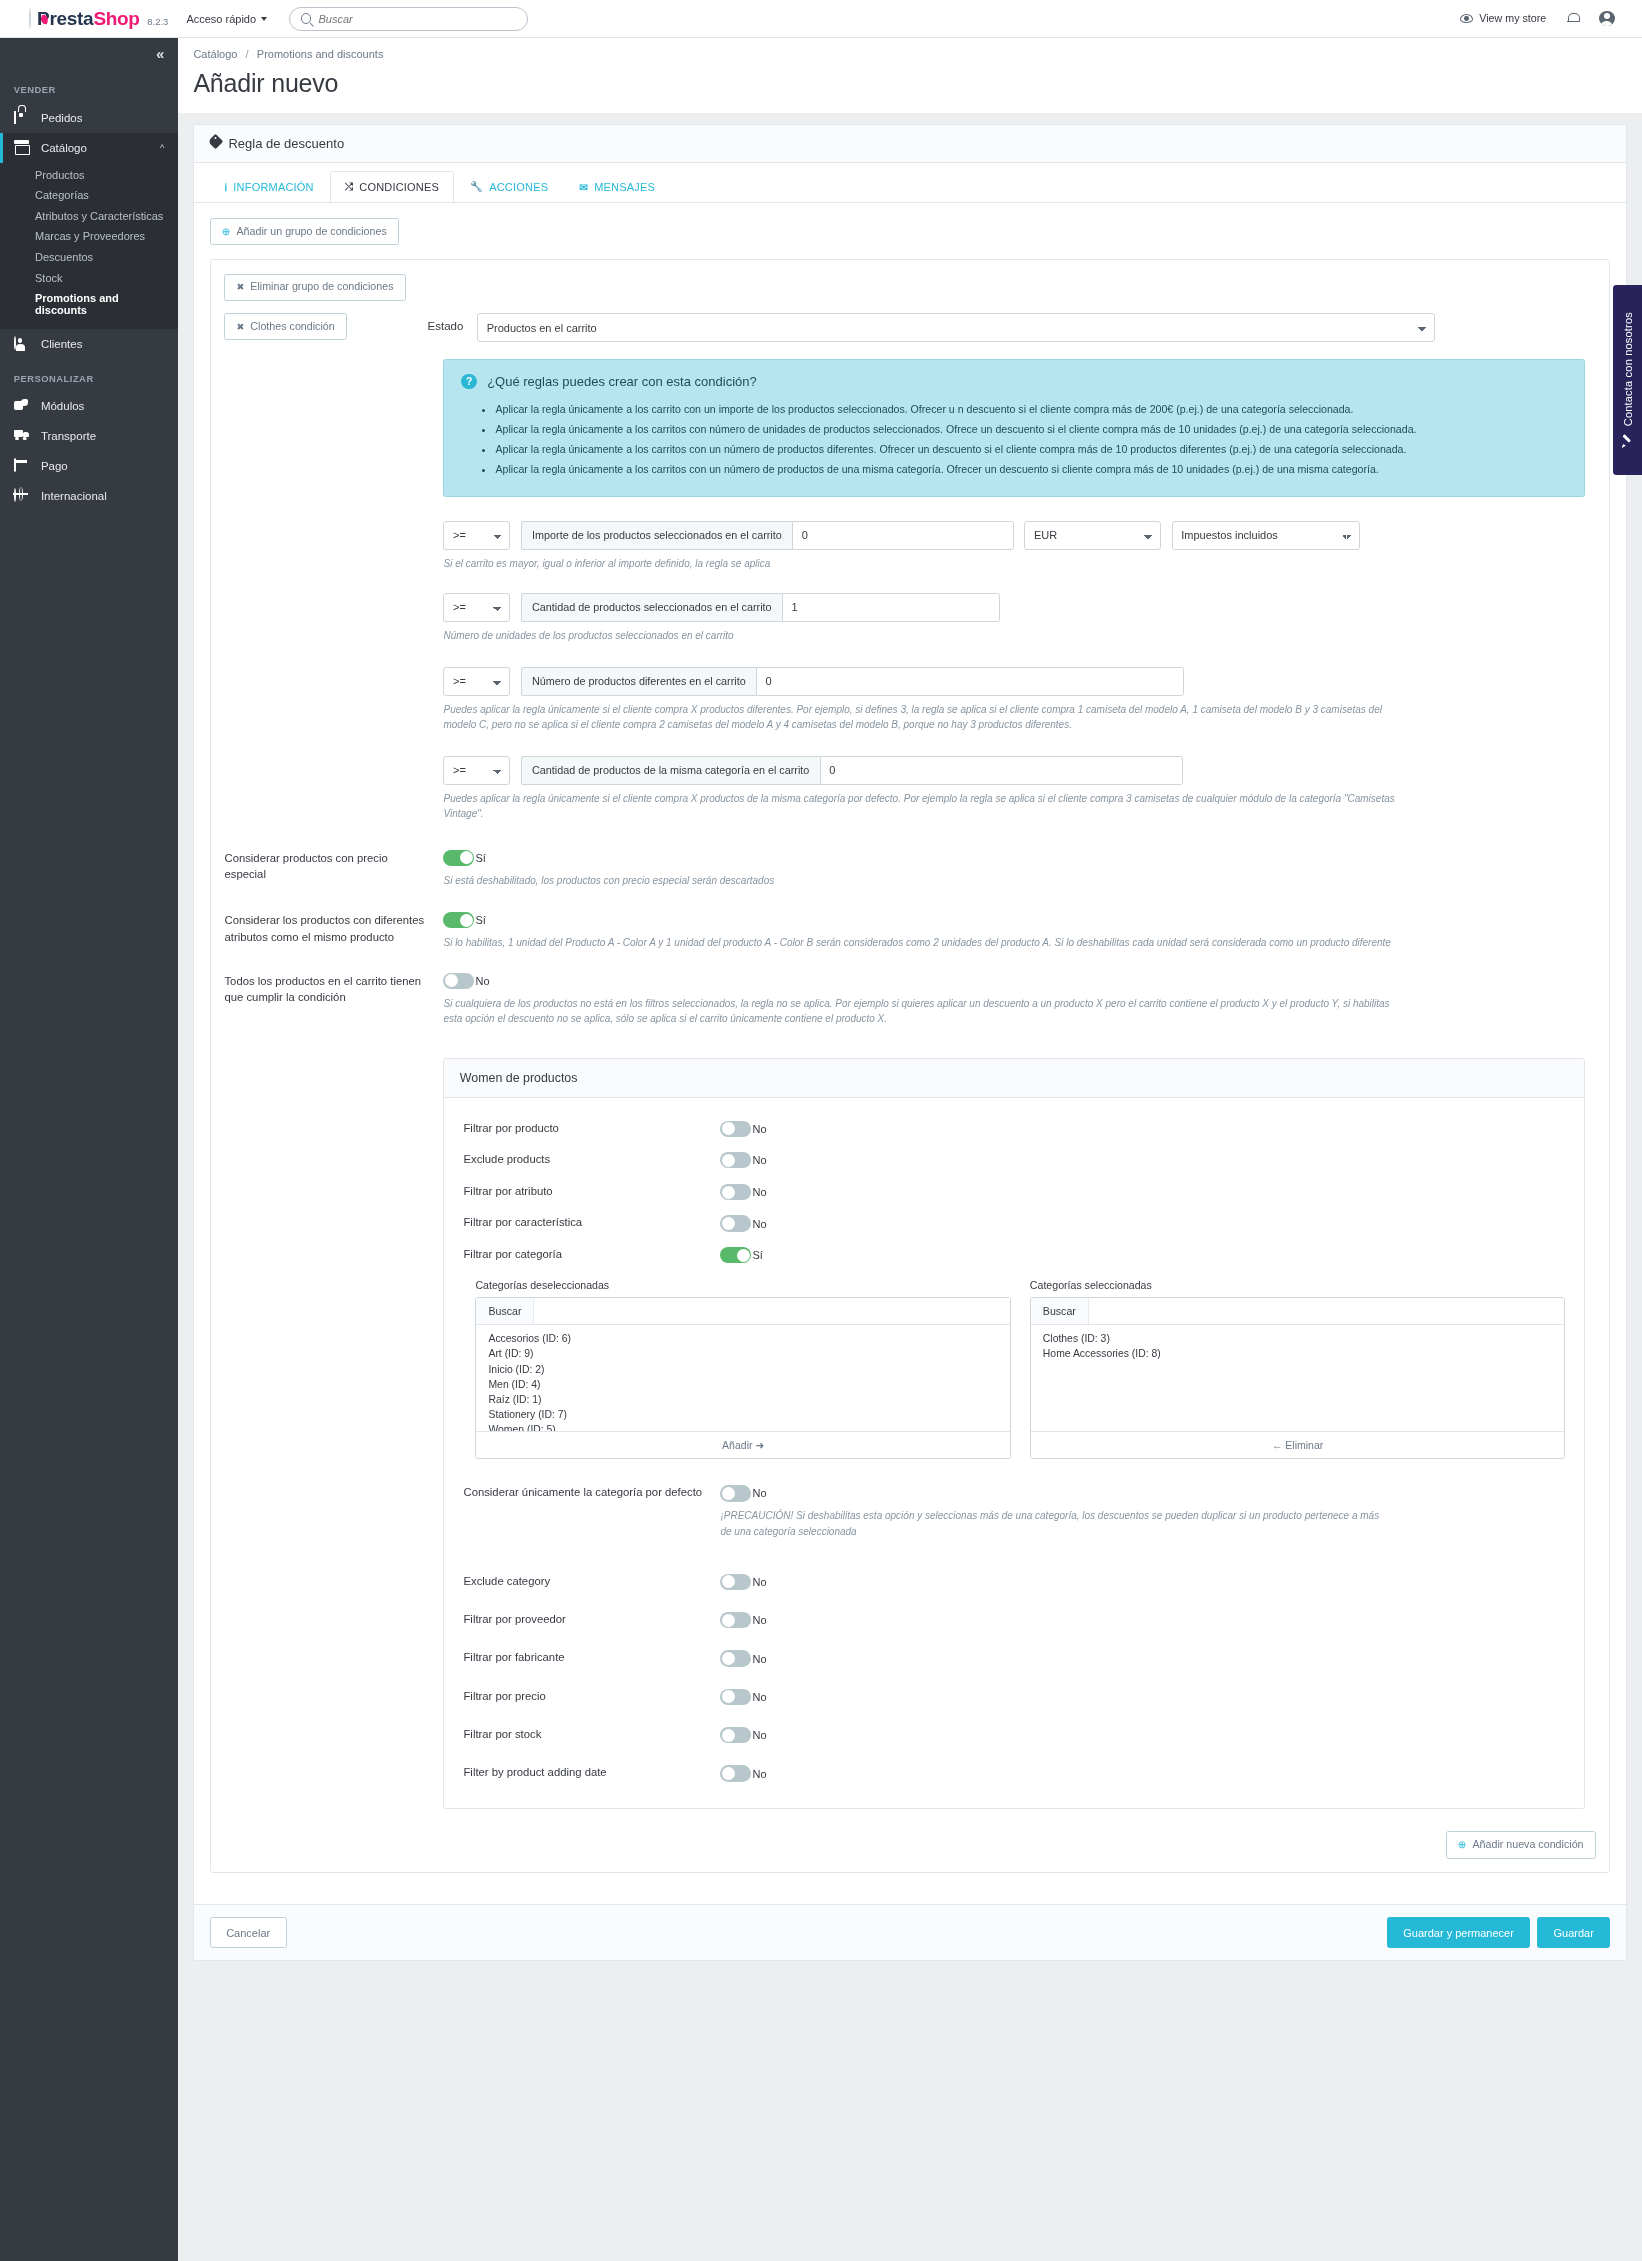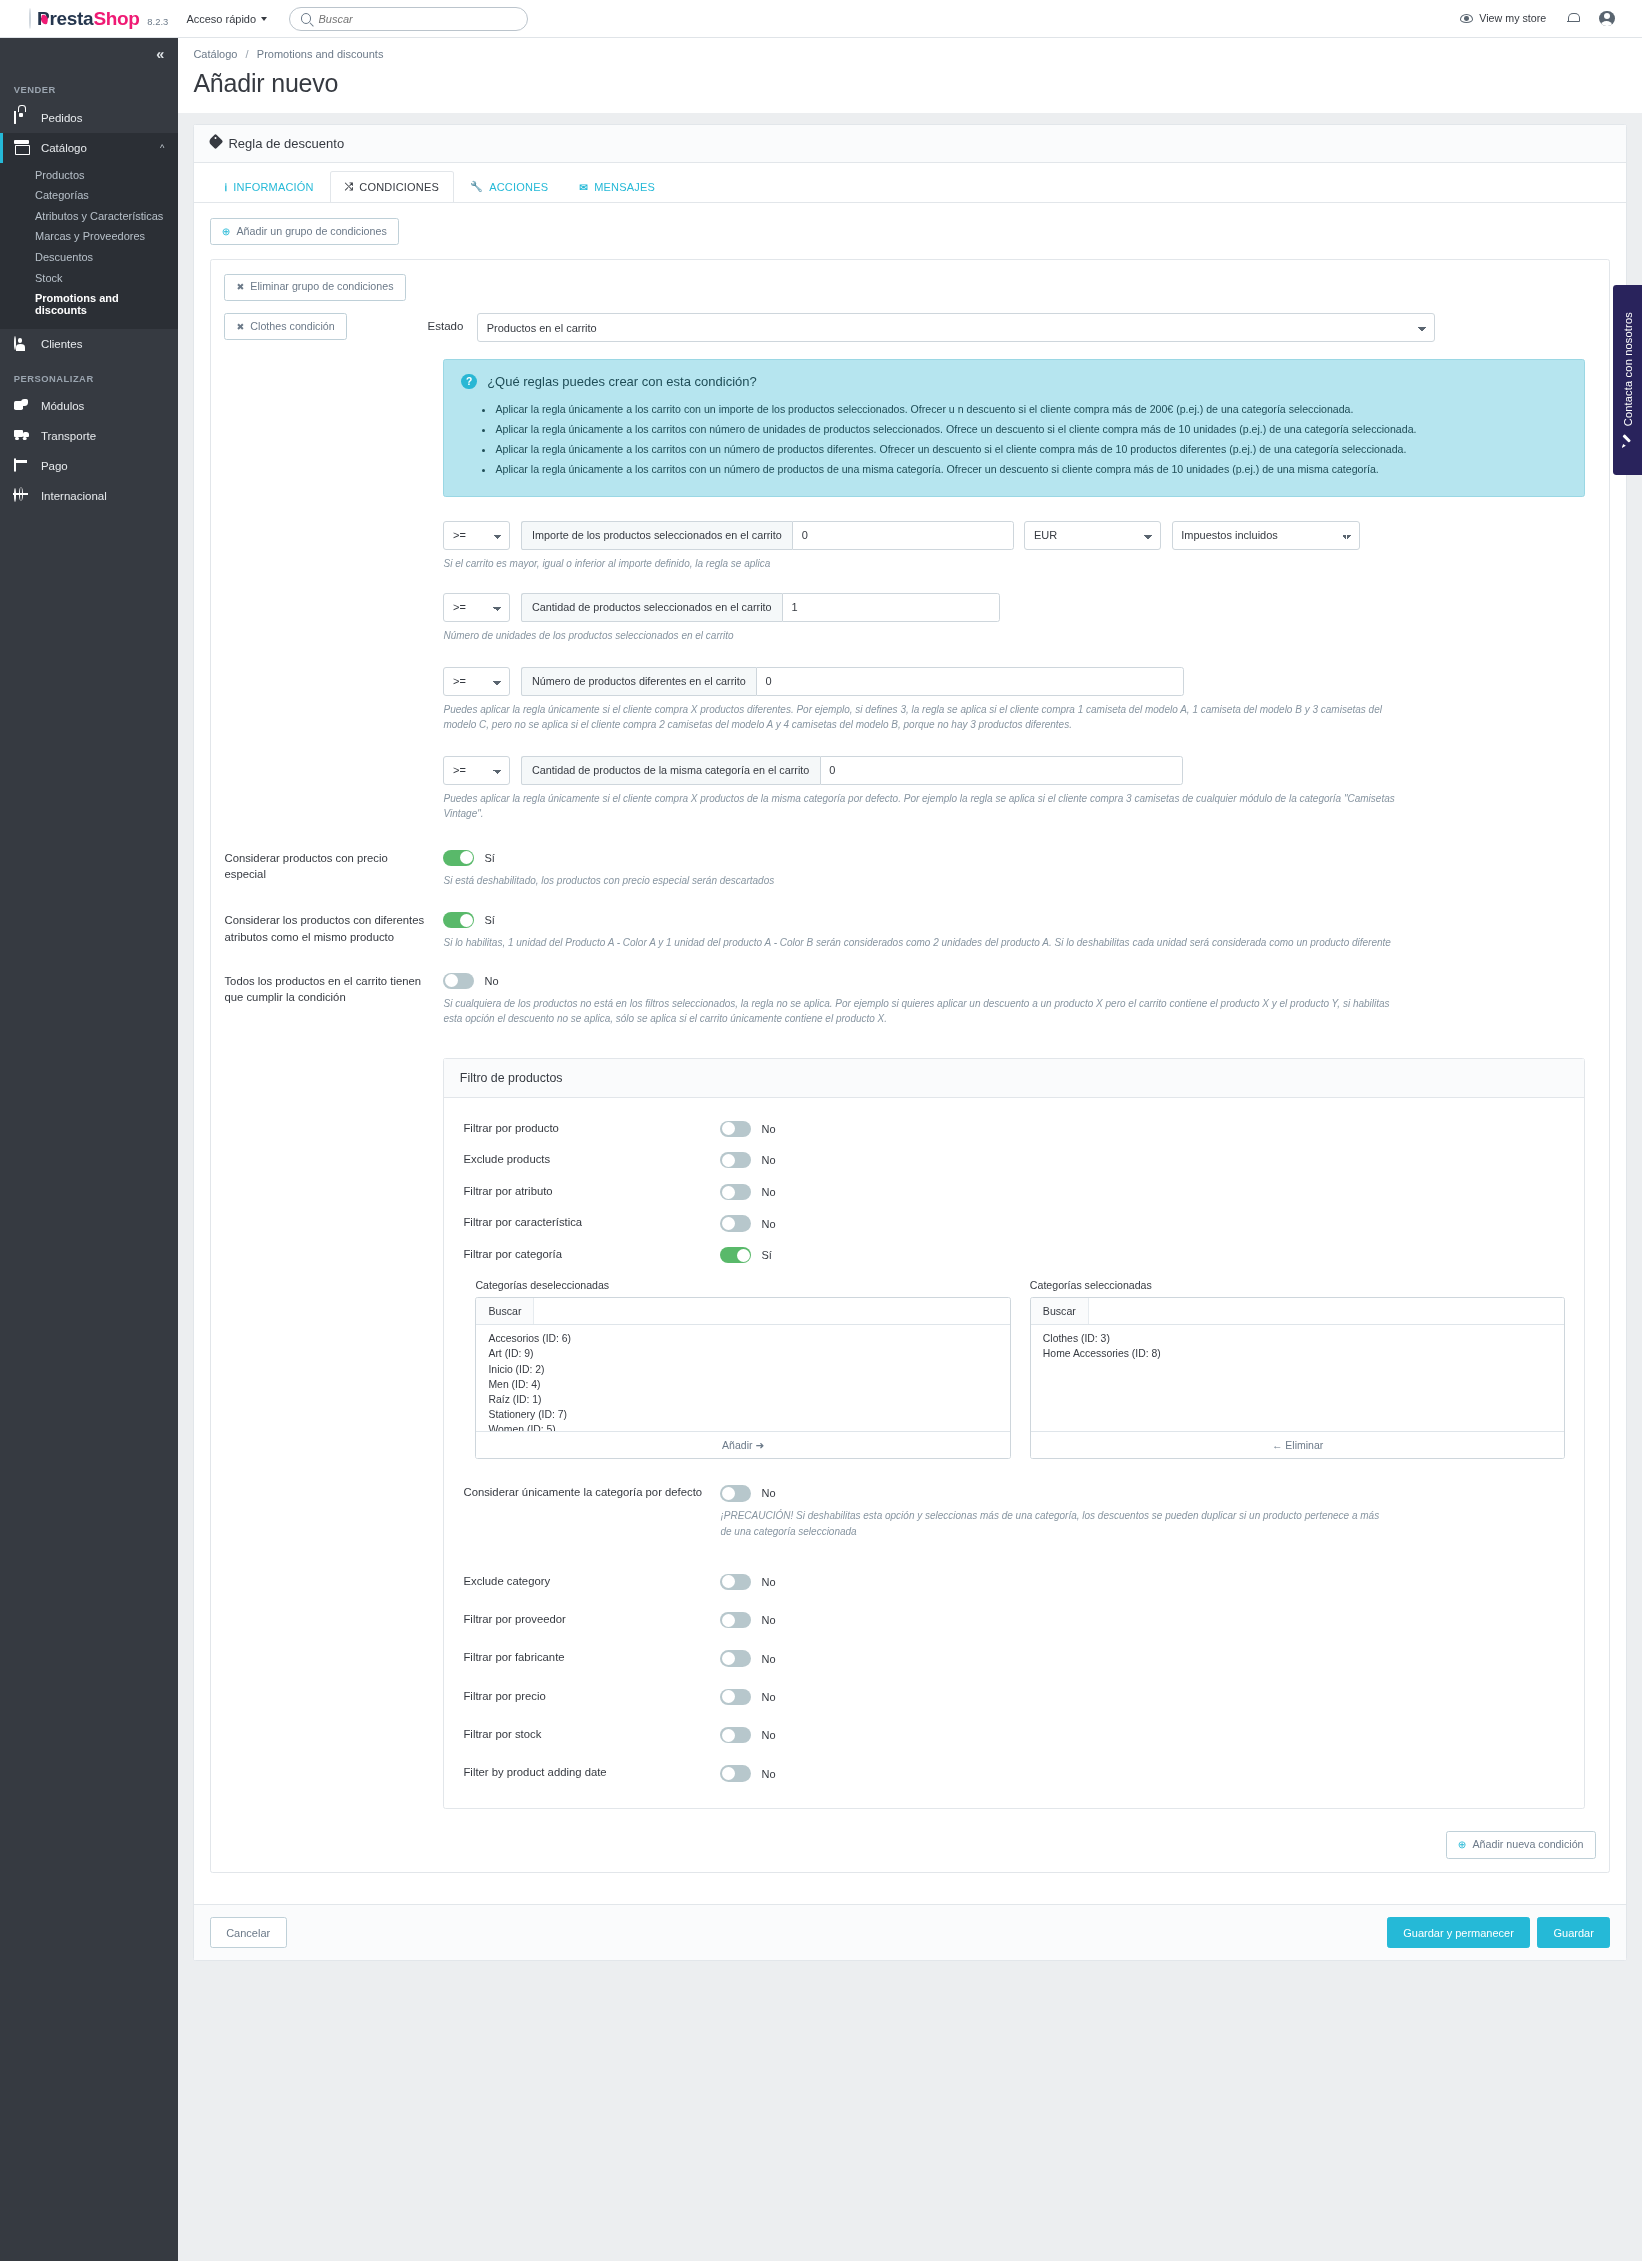--- a/index.html
+++ b/index.html
@@ -188,21 +188,21 @@
     padding: 0 10.3px; font-size: 10.8px; color: #363a41; border-radius: 2.6px 0 0 2.6px; white-space: nowrap;
   }
   .grp { display:flex; margin-left: 10.3px; }
   .grp input.inp { border-radius: 0 2.6px 2.6px 0; }
   .help-txt { font-size: 10px; color: #8795a1; font-style: italic; margin-left: 219px; margin-top: 6px; line-height:1.5; max-width: 958px;}
 
   
   .toggle-row { display:flex; margin-left: 0; margin-top: 22px; align-items: flex-start;}
   .toggle-label { width: 219px; font-size: 11.3px; color: #363a41; line-height:1.45; padding-right: 15.4px; }
   .toggle-right { flex: 1; }
-  .switch { display:flex; align-items:center; gap: 10px;}
+  .switch { display:flex; align-items:center; gap: 1px;}
   .sw {
     width: 31px; height: 16.2px; border-radius: 8.6px; background: #b7c7cc; position: relative; flex:none; cursor:pointer;
   }
   .sw.on { background: #59b96a; }
   .sw:after {
     content:""; position:absolute; top:1.7px; left:1.7px; width:13px; height:13px; border-radius:50%; background:#fff;
   }
   .sw.on:after { left: auto; right: 1.7px; }
   .sw-text { font-size: 11px; color: #363a41; }
   .sw-help { font-size: 10px; color: #8795a1; font-style: italic; margin-top: 6.8px; line-height:1.55; max-width: 958px;}
@@ -493,21 +493,21 @@
               <div class="switch">
                 <span class="sw"></span>
                 <span class="sw-text">No</span>
               </div>
               <div class="sw-help">Si cualquiera de los productos no está en los filtros seleccionados, la regla no se aplica. Por ejemplo si quieres aplicar un descuento a un producto X pero el carrito contiene el producto X y el producto Y, si habilitas esta opción el descuento no se aplica, sólo se aplica si el carrito únicamente contiene el producto X.</div>
             </div>
           </div>
 
           
           <div class="filter-panel">
-            <div class="filter-head">Filtro de productos</div>
+            <div class="filter-head">Women de productos</div>
             <div class="filter-body">
 
               <div class="frow">
                 <div class="flabel">Filtrar por producto</div>
                 <div class="fctl switch">
                   <span class="sw"></span>
                   <span class="sw-text">No</span>
                 </div>
               </div>
               <div class="frow">

